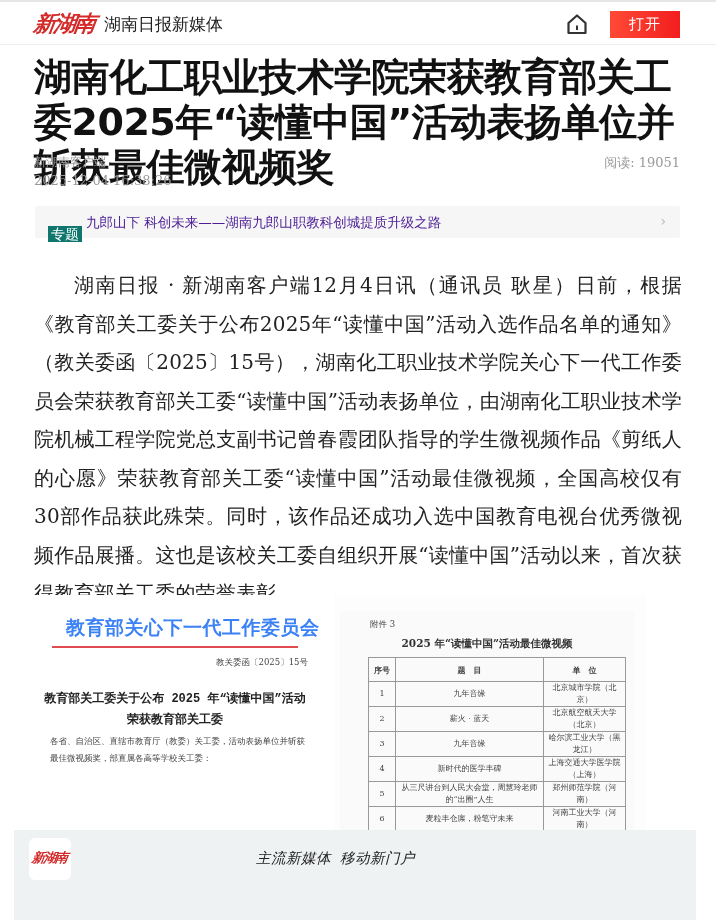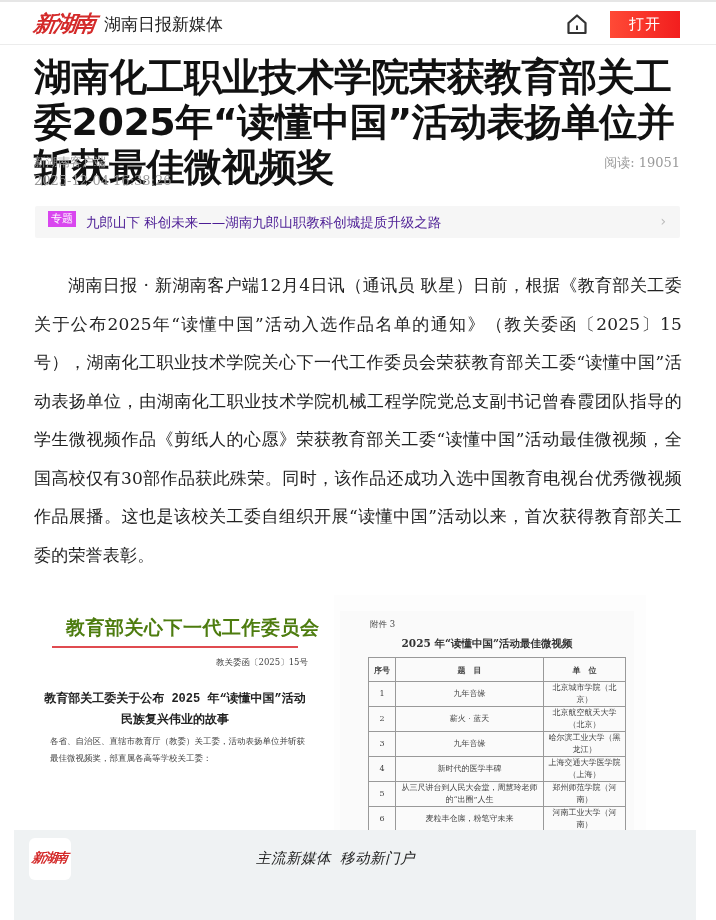--- a/index.html
+++ b/index.html
@@ -53,52 +53,52 @@
     position: absolute; right: 36px; top: 154px; font-size: 13px; color: #999;
     font-family: "DejaVu Serif", serif;
   }
 
   
   .topic {
     position: absolute; left: 35px; top: 206px; width: 645px; height: 32px;
     background: #f6f6f6; border-radius: 2px;
   }
   .topic .tag {
-    position: absolute; left: 13px; top: 5px; height: 16px; padding: 0 3px;
-    background: #d946ef; color: #fff; font-size: 11px; line-height: 16px;
+    position: absolute; left: 13px; top: 20px; height: 16px; padding: 0 3px;
+    background: #0f766e; color: #fff; font-size: 14px; line-height: 16px;
     font-family: "DejaVu Sans", sans-serif;
   }
   .topic .topic-text {
     position: absolute; left: 51px; top: 7px; font-size: 13.5px; color: #4c1d95;
     line-height: 18px; font-family: "DejaVu Sans", sans-serif; white-space: nowrap;
   }
   .topic .chev {
     position: absolute; right: 14px; top: 7px; font-size: 14px; color: #bbb;
     font-family: "DejaVu Sans", sans-serif;
   }
 
   
   .article {
     position: absolute; left: 34px; top: 266px; width: 648px;
     font-family: "DejaVu Serif", "Liberation Serif", serif;
-    font-size: 17px; line-height: 38.5px; color: #222;
+    font-size: 20px; line-height: 38.5px; color: #222;
     text-indent: 2em; text-align: justify; letter-spacing: 0.2px;
   }
 
   
   .doc-image {
     position: absolute; left: 14px; top: 595px; width: 632px; height: 235px;
     background: #fdfdfd; overflow: hidden;
   }
   .doc-left {
     position: absolute; left: 0; top: 0; width: 320px; height: 235px; background: #fff;
   }
   .doc-left .org {
     position: absolute; left: 52px; top: 20px; font-size: 19px; font-weight: bold;
-    color: #4d7c0f; font-family: Liberation Mono, monospace; letter-spacing: 0.5px;
+    color: #3b82f6; font-family: Liberation Mono, monospace; letter-spacing: 0.5px;
   }
   .doc-left .red-line {
     position: absolute; left: 38px; top: 51px; width: 246px; height: 2px; background: #e04b50;
   }
   .doc-left .docno {
     position: absolute; right: 26px; top: 62px; font-size: 8.5px; color: #444;
   }
   .doc-left .doc-title {
     position: absolute; left: 16px; top: 94px; width: 290px; text-align: center;
     font-size: 12px; font-weight: bold; color: #222; line-height: 21px; font-family: Liberation Mono, monospace;
@@ -180,21 +180,21 @@
 
 <p class="article">湖南日报 · 新湖南客户端12月4日讯（通讯员  耿星）日前，根据《教育部关工委关于公布2025年“读懂中国”活动入选作品名单的通知》（教关委函〔2025〕15号），湖南化工职业技术学院关心下一代工作委员会荣获教育部关工委“读懂中国”活动表扬单位，由湖南化工职业技术学院机械工程学院党总支副书记曾春霞团队指导的学生微视频作品《剪纸人的心愿》荣获教育部关工委“读懂中国”活动最佳微视频，全国高校仅有30部作品获此殊荣。同时，该作品还成功入选中国教育电视台优秀微视频作品展播。这也是该校关工委自组织开展“读懂中国”活动以来，首次获得教育部关工委的荣誉表彰。</p>
 
 <div class="doc-image">
   <div class="doc-left">
     <div class="org">教育部关心下一代工作委员会</div>
     <div class="red-line"></div>
     <div class="docno">教关委函〔2025〕15号</div>
     <div class="doc-title">
       <div>教育部关工委关于公布 2025 年“读懂中国”活动</div>
-      <div>民族复兴伟业的故事</div>
+      <div>荣获教育部关工委</div>
     </div>
     <div class="doc-body">
       <p>各省、自治区、直辖市教育厅（教委）关工委，活动表扬单位并斩获最佳微视频奖，部直属各高等学校关工委：</p>
     </div>
   </div>
 
   <div class="doc-right">
     <div class="annex">附件 3</div>
     <div class="annex-title">2025 年“读懂中国”活动最佳微视频</div>
     <table>

